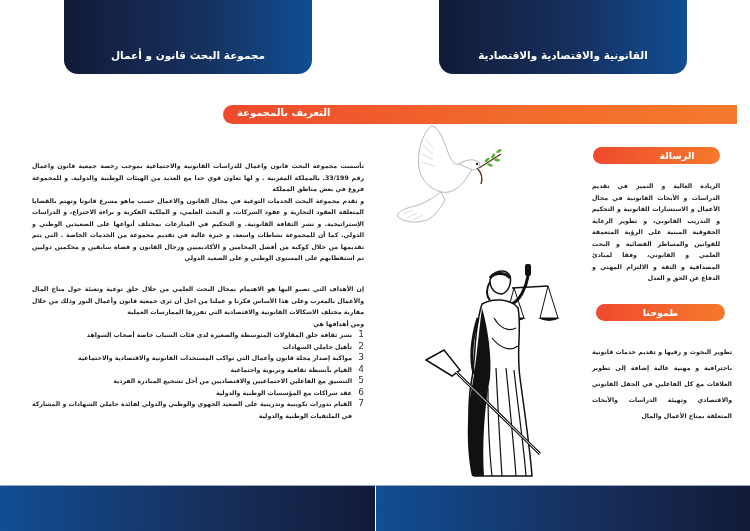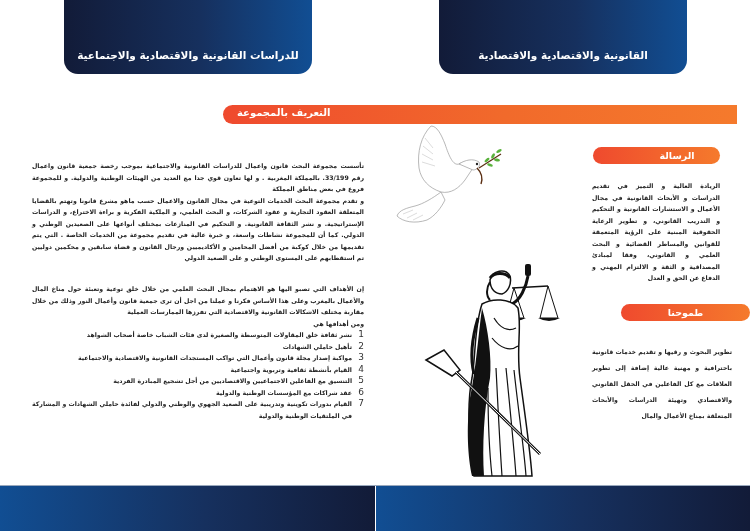--- a/index.html
+++ b/index.html
@@ -45,42 +45,42 @@
   .goals li .num { font-weight: normal; font-size: 9px; line-height: 11.5px; color: #333; min-width: 8px; }
   .goals li .txt { flex: 1; text-align: justify; }
 
   .pill {
     position: absolute; height: 17px; border-radius: 9px;
     background: linear-gradient(90deg, #ef4a2e 0%, #f57a2c 100%);
     color: #fff; font-weight: bold; font-size: 9.5px; text-align: center; line-height: 17px;
     direction: rtl;
   }
   .pill.mission { left: 593px; top: 147px; width: 127px; padding-left: 41px; }
-  .pill.vision { left: 596px; top: 304px; width: 129px; margin-left: 25px; }
+  .pill.vision { left: 596px; top: 304px; width: 129px; }
 
   .side-text {
     position: absolute; direction: rtl; text-align: justify;
     font-size: 6.2px; font-weight: bold; color: #222;
   }
   .side-text.mission { left: 592px; top: 180px; width: 128px; line-height: 11.5px; }
   .side-text.vision { left: 592px; top: 344px; width: 140px; line-height: 16px; }
 
   .dove { position: absolute; left: 393px; top: 118px; width: 115px; height: 112px; }
   .justice { position: absolute; left: 420px; top: 258px; width: 160px; height: 222px; }
 
   .footer { position: absolute; top: 486px; height: 45px; }
   .footer.left { left: 0; width: 375px; background: linear-gradient(90deg, #114e93 0%, #16305e 55%, #121b38 100%); }
   .footer.right { left: 376px; width: 374px; background: linear-gradient(90deg, #114e93 0%, #16305e 55%, #121b38 100%); }
   .footer-rule { position: absolute; top: 485px; left: 0; width: 750px; height: 1px; background: #9aa9bd; }
 </style>
 </head>
 <body>
 
 <div class="header-card left">
-  <div class="line">للدراسات القانونية والاقتصادية والاجتماعية</div>
+  <div class="line">مجموعة البحث قانون و أعمال</div>
 </div>
 <div class="header-card right">
   <div class="line">القانونية والاقتصادية والاقتصادية</div>
 </div>
 
 <div class="section-bar">
   <span class="title">التعريف بالمجموعة</span>
 </div>
 
 <div class="intro">

